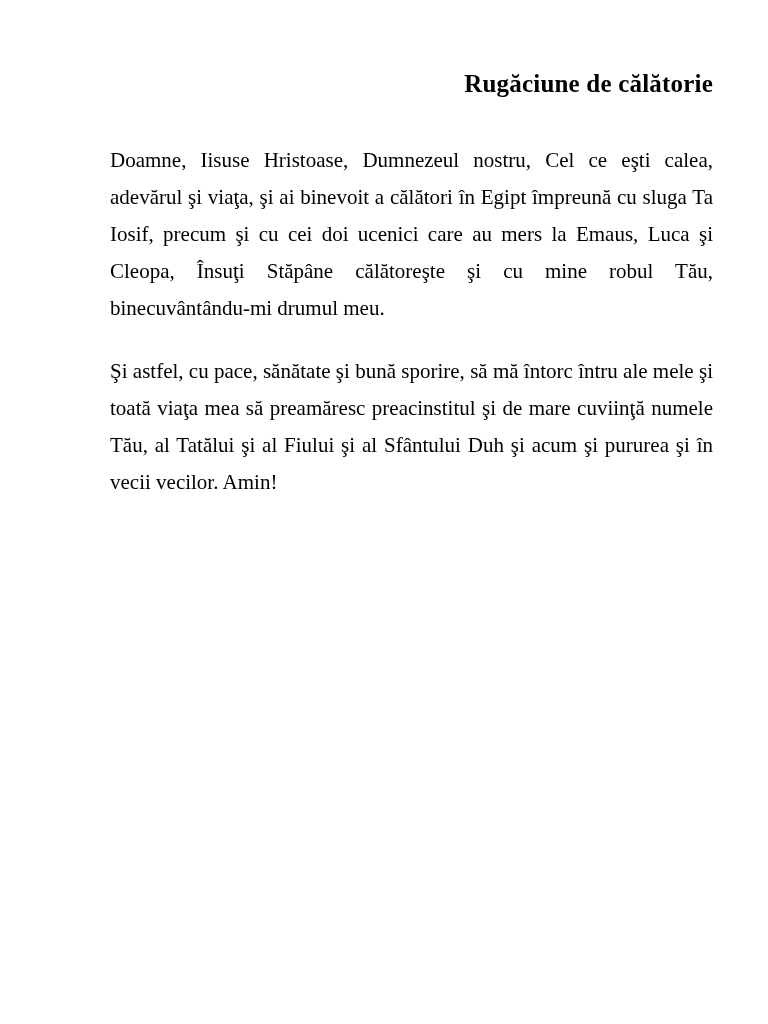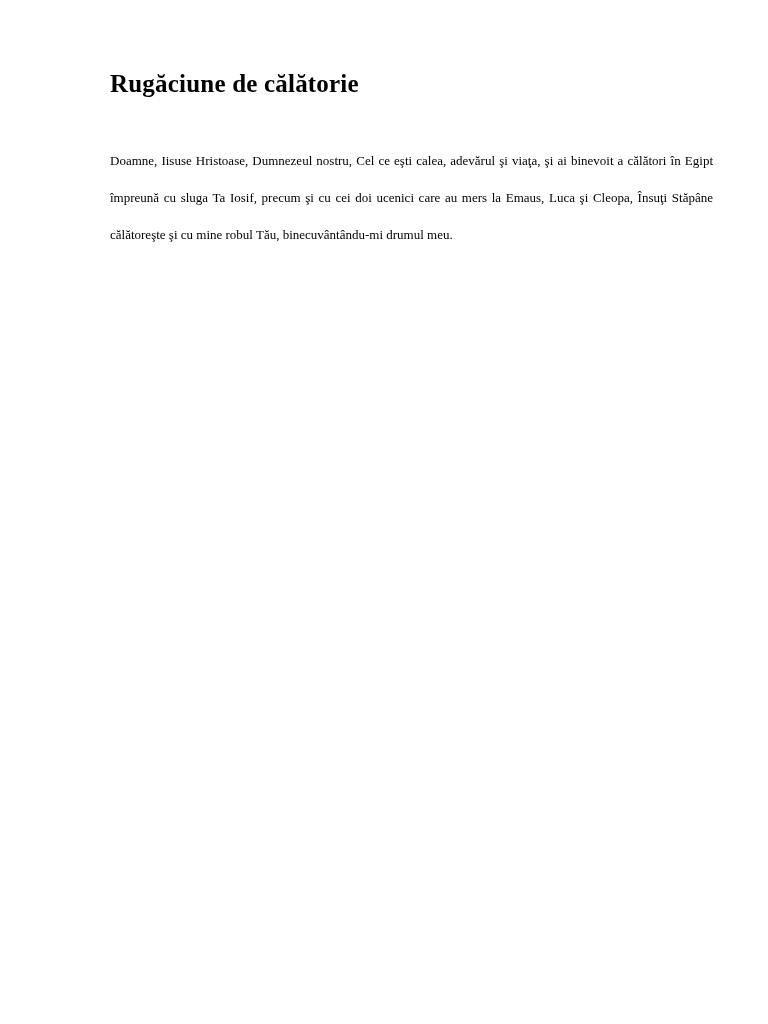--- a/index.html
+++ b/index.html
@@ -17,37 +17,38 @@
   .page {
     box-sizing: border-box;
     width: 768px;
     height: 1024px;
     padding: 70px 55px 60px 110px;
     background: #ffffff;
   }
   .doc-title {
     font-size: 25px;
     font-weight: bold;
-    text-align: left;
+    text-align: right;
     margin: 0 0 44px 0;
     letter-spacing: 0.2px;
   }
   .doc-paragraph {
-    font-size: 13px;
+    font-size: 21px;
     line-height: 37px;
     text-align: justify;
     text-justify: inter-word;
     margin: 0 0 26px 0;
   }
   .doc-paragraph:last-child {
     margin-bottom: 0;
   }
 </style>
 </head>
 <body>
 
 <div class="page">
   <h1 class="doc-title">Rugăciune de călătorie</h1>
 
   <p class="doc-paragraph">Doamne, Iisuse Hristoase, Dumnezeul nostru, Cel ce eşti calea, adevărul şi viaţa, şi ai binevoit a călători în Egipt împreună cu sluga Ta Iosif, precum şi cu cei doi ucenici care au mers la Emaus, Luca şi Cleopa, Însuţi Stăpâne călătoreşte şi cu mine robul Tău, binecuvântându-mi drumul meu.</p>
 
 
+  <p class="doc-paragraph">Şi astfel, cu pace, sănătate şi bună sporire, să mă întorc întru ale mele şi toată viaţa mea să preamăresc preacinstitul şi de mare cuviinţă numele Tău, al Tatălui şi al Fiului şi al Sfântului Duh şi acum şi pururea şi în vecii vecilor. Amin!</p>
 </div>
 
 </body></html>

